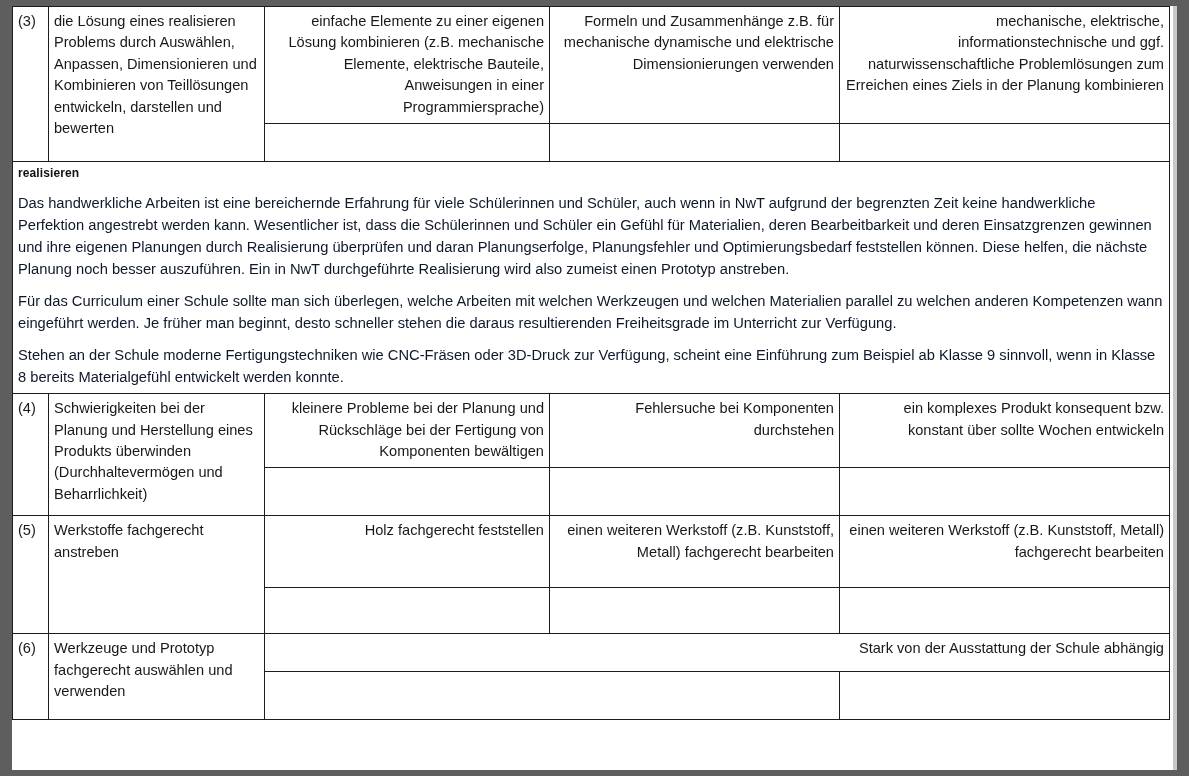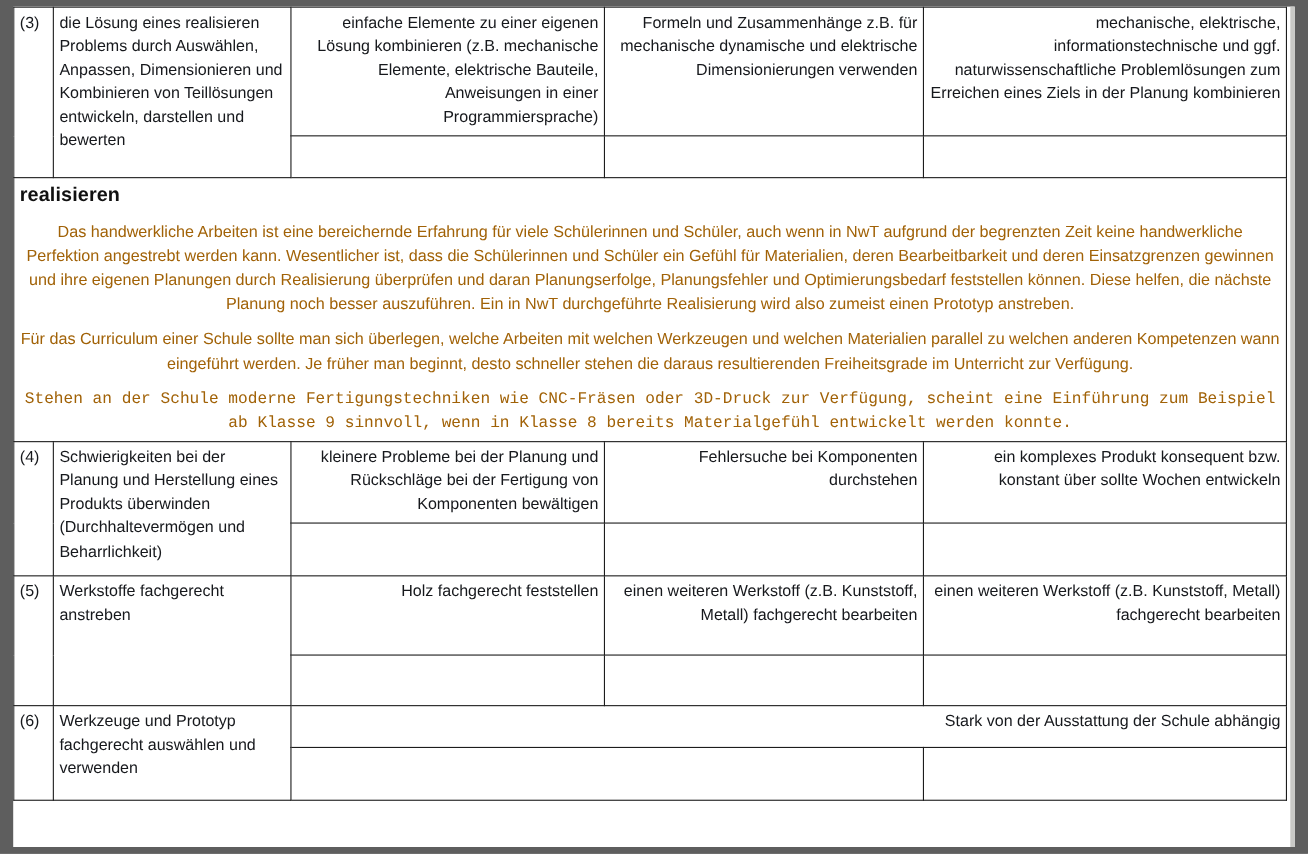--- a/index.html
+++ b/index.html
@@ -67,34 +67,34 @@
   td.blank { background: #ffffff; }
 
   
   td.yellow-band {
     background: #fdfd91;
     border: 1px solid #1c1c1c;
     padding: 9px 15px 11px 18px;
   }
   .band-title {
     font-weight: bold;
-    font-size: 18px;
+    font-size: 12px;
     line-height: 1.3;
     color: #111111;
     margin: 0 0 10px 0;
     letter-spacing: 0.1px;
   }
   .band-p {
     font-size: 14.7px;
     line-height: 1.5;
-    color: #a16207;
+    color: #0f172a;
     margin: 0 0 10px 0;
-    text-align: center;
+    text-align: left;
   }
-  .band-p:last-child { margin-bottom: 0; font-family: Liberation Mono, monospace; }
+  .band-p:last-child { margin-bottom: 0; }
 </style>
 </head>
 <body>
 
 <div id="page">
   <div id="sheet">
 
     <table class="kompetenz">
       <colgroup>
         <col class="c-num">

